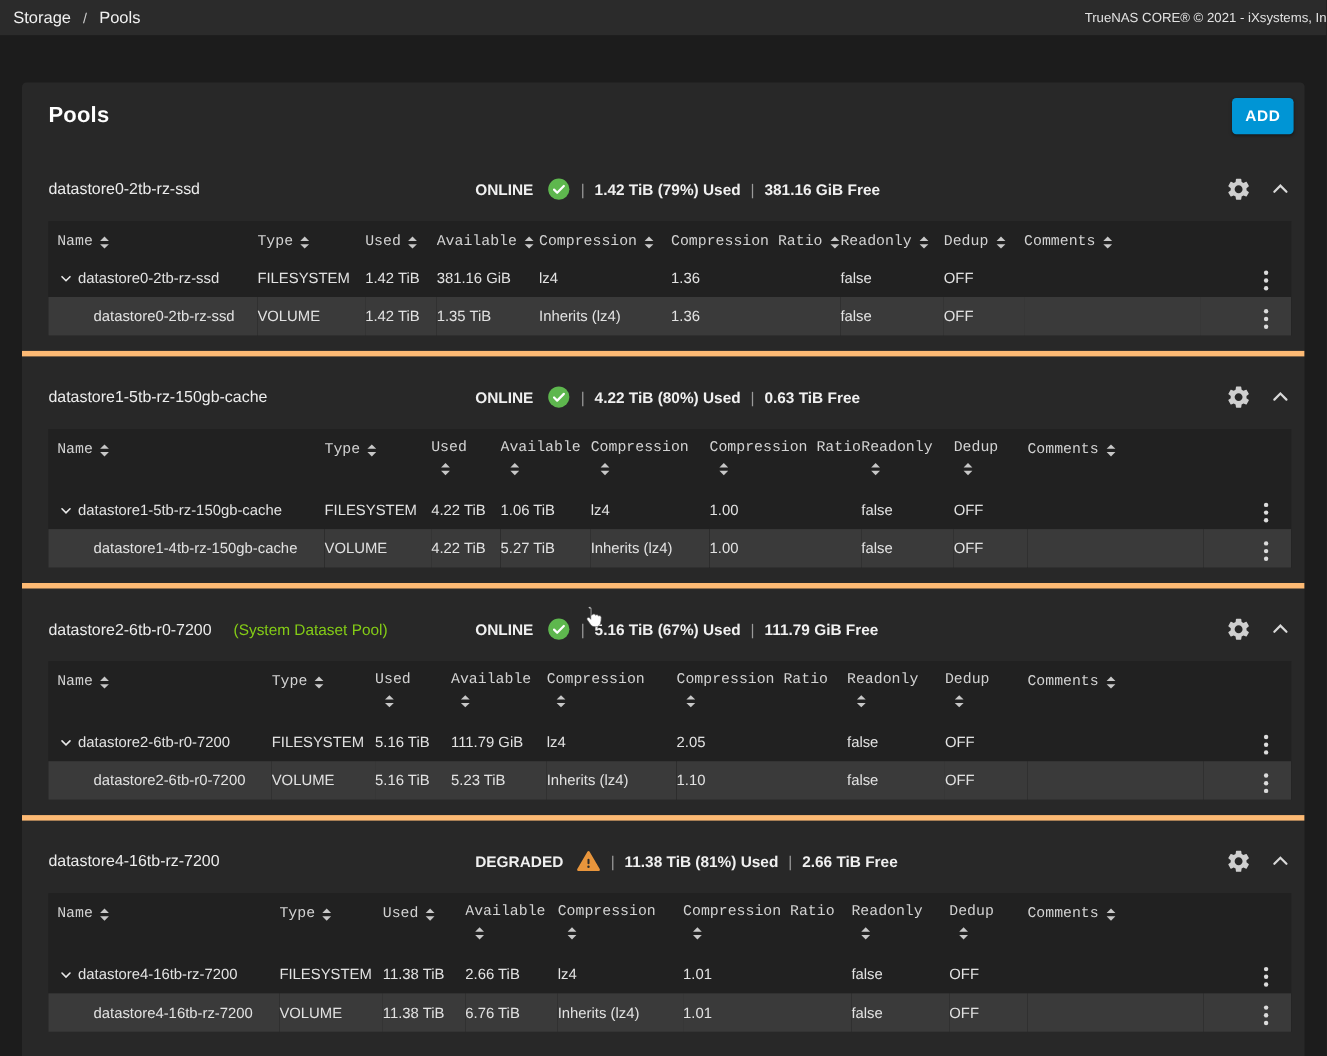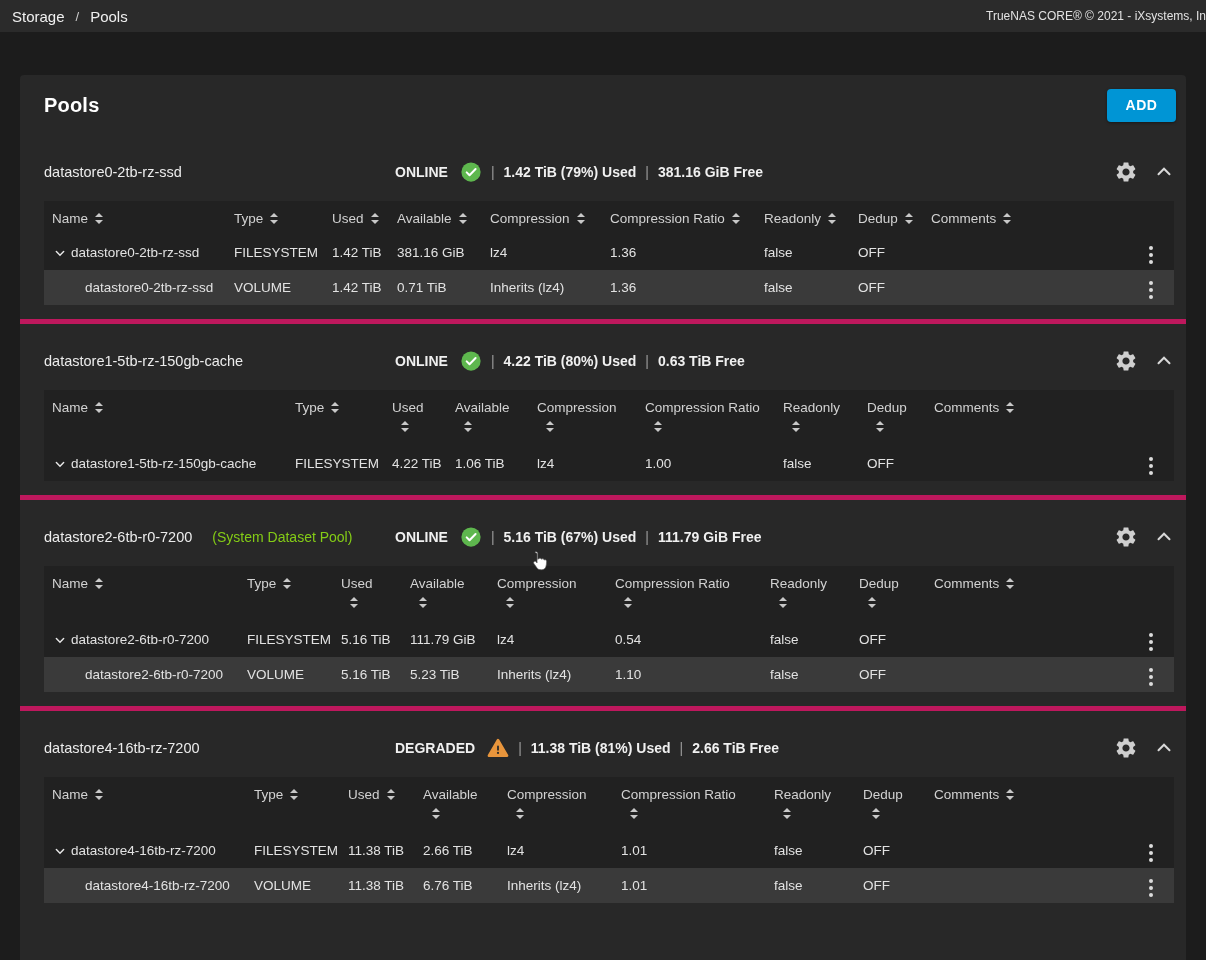--- a/index.html
+++ b/index.html
@@ -28,34 +28,34 @@
     background:#282828; border-radius:4px; overflow:hidden;
   }
   .card-head {
     height:60px; display:flex; align-items:center; justify-content:space-between;
     padding:0 10px 0 24px;
   }
   .card-title { font-size:20px; font-weight:bold; color:#fff; letter-spacing:.2px; }
   .add-btn {
     background:#0095d5; color:#fff; border:none; border-radius:4px;
     font-family:inherit; font-size:14px; font-weight:bold; letter-spacing:.5px;
-    width:69px; height:33px; cursor:pointer; box-shadow:0 1px 3px rgba(0,0,0,.4);
+    width:56px; height:33px; cursor:pointer; box-shadow:0 1px 3px rgba(0,0,0,.4);
   }
 
   
   .pool-section { padding:14px 0; }
-  .pool-section + .pool-section { border-top:5px solid #be185d; }
+  .pool-section + .pool-section { border-top:5px solid #fdba74; }
 
   .pool-header { height:46px; display:flex; align-items:center; padding:0 9px 0 24px; }
   .pool-title { width:351px; display:flex; align-items:baseline; flex:none; }
   .pname  { font-size:14.5px; color:#ececec; }
   .psuffix{ font-size:14px; color:#84cc16; margin-left:20px; }
   .psuffix:empty { display:none; }
 
-  .pool-status { display:flex; align-items:center; font-size:14px; font-weight:600; color:#f0f0f0; }
+  .pool-status { display:flex; align-items:center; font-size:14px; font-weight:600; color:#f0f0f0;margin-left:37px; }
   .stxt { margin-right:12px; }
   .status-icon { width:22px; height:22px; flex:none; }
   .sep { color:#9a9a9a; font-weight:400; margin:0 9px; font-size:14px; }
   .spacer { flex:1; }
   .icon-btn { display:inline-flex; align-items:center; justify-content:center;
               width:26px; height:26px; cursor:pointer; }
   .icon-btn + .icon-btn { margin-left:12px; }
 
   
   .pool-table { margin:6px 12px 0 24px; background:#212121; }
@@ -63,21 +63,21 @@
   th, td { text-align:left; overflow:hidden; white-space:nowrap; }
   th {
     font-weight:400; font-size:13.5px; color:#d2d2d2;
     vertical-align:top; padding:10px 6px 0 0;
   }
   .hrow-1 th { height:34px; }
   .hrow-2 th { height:56px; }
   td { font-size:13.5px; color:#e2e2e2; height:35px; padding:0 6px 0 0; vertical-align:middle; }
   th:first-child, td:first-child { padding-left:8px; }
 
-  .th-inner { display:inline-flex; align-items:center; }
+  .th-inner { display:inline-flex; align-items:center;font-family:Liberation Mono, monospace; }
   th.stk .th-inner { display:flex; flex-direction:column; align-items:flex-start; gap:6px; }
   .sort { display:inline-flex; flex-direction:column; gap:3px; margin-left:7px; }
   th.stk .sort { margin-left:9px; }
   .sort i { display:block; width:0; height:0;
             border-left:4px solid transparent; border-right:4px solid transparent; }
   .sort .up { border-bottom:4.5px solid #c8c8c8; }
   .sort .dn { border-top:4.5px solid #c8c8c8; }
 
   tr.hl { background:#3a3a3a; }
   .namecell { display:flex; align-items:center; }
@@ -242,21 +242,21 @@
           <td class="act"><span class="kebab">
                   <i></i>
                   <i></i>
                   <i></i>
                 </span></td>
         </tr>
         <tr class="hl">
           <td class="indent">datastore0-2tb-rz-ssd</td>
           <td>VOLUME</td>
           <td>1.42 TiB</td>
-          <td>0.71 TiB</td>
+          <td>1.35 TiB</td>
           <td>Inherits (lz4)</td>
           <td>1.36</td>
           <td>false</td>
           <td>OFF</td>
           <td></td>
           <td class="act"><span class="kebab">
                   <i></i>
                   <i></i>
                   <i></i>
                 </span></td>
@@ -395,20 +395,36 @@
                   <svg width="16" height="16" viewBox="0 0 22 22" fill="none" stroke="#e8e8e8" stroke-width="2" stroke-linecap="round">
                     <path d="M6 9 L11 14 L16 9"></path>
                   </svg>
                   <span>datastore1-5tb-rz-150gb-cache</span>
                 </div>
               </td>
           <td>FILESYSTEM</td>
           <td>4.22 TiB</td>
           <td>1.06 TiB</td>
           <td>lz4</td>
+          <td>1.00</td>
+          <td>false</td>
+          <td>OFF</td>
+          <td></td>
+          <td class="act"><span class="kebab">
+                  <i></i>
+                  <i></i>
+                  <i></i>
+                </span></td>
+        </tr>
+        <tr class="hl">
+          <td class="indent">datastore1-4tb-rz-150gb-cache</td>
+          <td>VOLUME</td>
+          <td>4.22 TiB</td>
+          <td>5.27 TiB</td>
+          <td>Inherits (lz4)</td>
           <td>1.00</td>
           <td>false</td>
           <td>OFF</td>
           <td></td>
           <td class="act"><span class="kebab">
                   <i></i>
                   <i></i>
                   <i></i>
                 </span></td>
         </tr>
@@ -546,21 +562,21 @@
                   <svg width="16" height="16" viewBox="0 0 22 22" fill="none" stroke="#e8e8e8" stroke-width="2" stroke-linecap="round">
                     <path d="M6 9 L11 14 L16 9"></path>
                   </svg>
                   <span>datastore2-6tb-r0-7200</span>
                 </div>
               </td>
           <td>FILESYSTEM</td>
           <td>5.16 TiB</td>
           <td>111.79 GiB</td>
           <td>lz4</td>
-          <td>0.54</td>
+          <td>2.05</td>
           <td>false</td>
           <td>OFF</td>
           <td></td>
           <td class="act"><span class="kebab">
                   <i></i>
                   <i></i>
                   <i></i>
                 </span></td>
         </tr>
         <tr class="hl">

